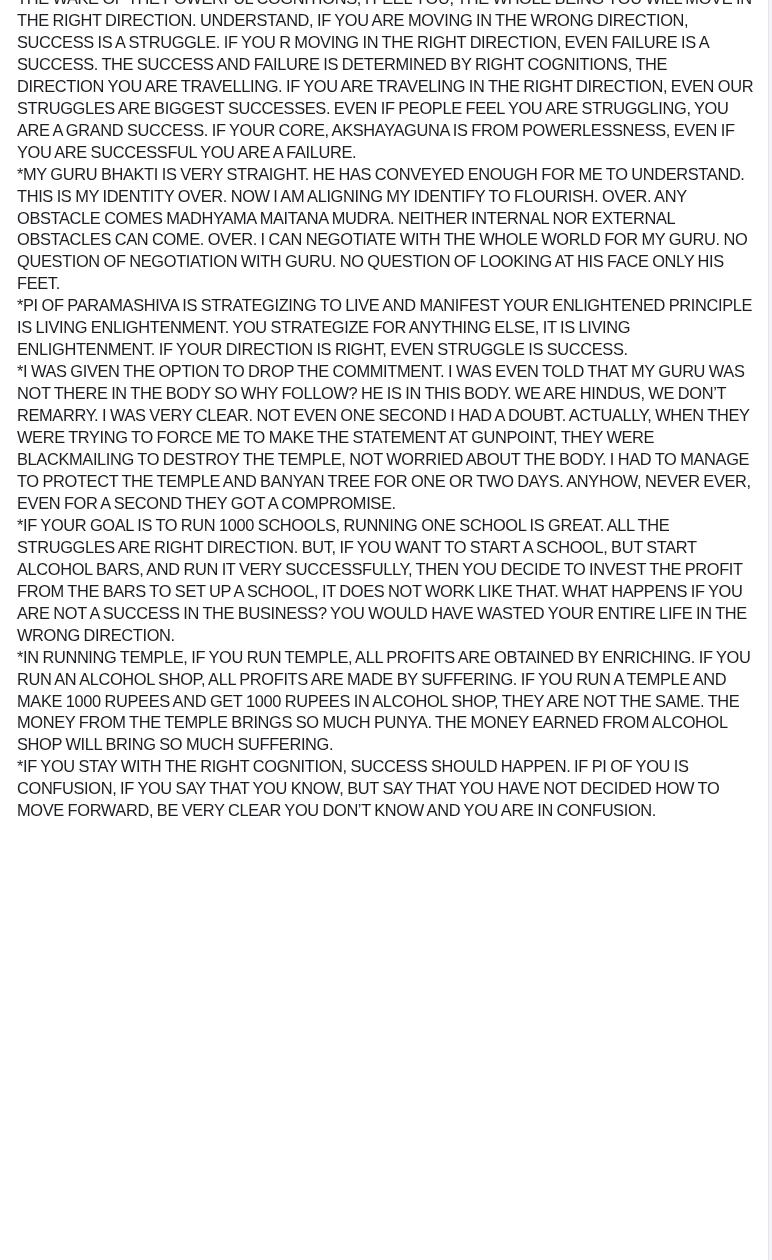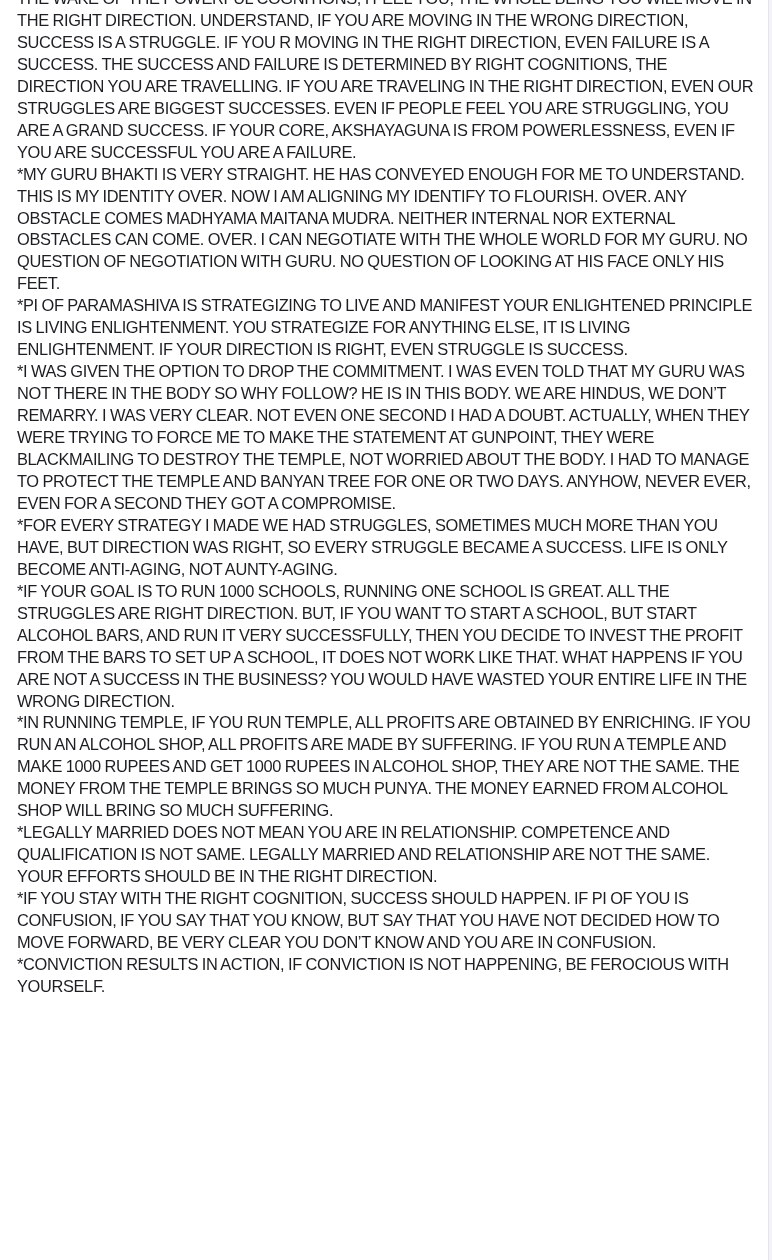--- a/index.html
+++ b/index.html
@@ -51,21 +51,18 @@
   </style>
 </head>
 <body>
 
 <div class="post">
   <div class="text">
     <p class="para">THE WAKE OF THE POWERFUL COGNITIONS, I FEEL YOU, THE WHOLE BEING YOU WILL MOVE IN THE RIGHT DIRECTION. UNDERSTAND, IF YOU ARE MOVING IN THE WRONG DIRECTION, SUCCESS IS A STRUGGLE. IF YOU R MOVING IN THE RIGHT DIRECTION, EVEN FAILURE IS A SUCCESS. THE SUCCESS AND FAILURE IS DETERMINED BY RIGHT COGNITIONS, THE DIRECTION YOU ARE TRAVELLING. IF YOU ARE TRAVELING IN THE RIGHT DIRECTION, EVEN OUR STRUGGLES ARE BIGGEST SUCCESSES. EVEN IF PEOPLE FEEL YOU ARE STRUGGLING, YOU ARE A GRAND SUCCESS. IF YOUR CORE, AKSHAYAGUNA IS FROM POWERLESSNESS, EVEN IF YOU ARE SUCCESSFUL YOU ARE A FAILURE.</p>
     <p class="para">*MY GURU BHAKTI IS VERY STRAIGHT. HE HAS CONVEYED ENOUGH FOR ME TO UNDERSTAND. THIS IS MY IDENTITY OVER. NOW I AM ALIGNING MY IDENTIFY TO FLOURISH. OVER. ANY OBSTACLE COMES MADHYAMA MAITANA MUDRA. NEITHER INTERNAL NOR EXTERNAL OBSTACLES CAN COME. OVER. I CAN NEGOTIATE WITH THE WHOLE WORLD FOR MY GURU. NO QUESTION OF NEGOTIATION WITH GURU. NO QUESTION OF LOOKING AT HIS FACE ONLY HIS FEET.</p>
     <p class="para">*PI OF PARAMASHIVA IS STRATEGIZING TO LIVE AND MANIFEST YOUR ENLIGHTENED PRINCIPLE IS LIVING ENLIGHTENMENT. YOU STRATEGIZE FOR ANYTHING ELSE, IT IS LIVING ENLIGHTENMENT. IF YOUR DIRECTION IS RIGHT, EVEN STRUGGLE IS SUCCESS.</p>
     <p class="para">*I WAS GIVEN THE OPTION TO DROP THE COMMITMENT. I WAS EVEN TOLD THAT MY GURU WAS NOT THERE IN THE BODY SO WHY FOLLOW? HE IS IN THIS BODY. WE ARE HINDUS, WE DON’T REMARRY. I WAS VERY CLEAR. NOT EVEN ONE SECOND I HAD A DOUBT. ACTUALLY, WHEN THEY WERE TRYING TO FORCE ME TO MAKE THE STATEMENT AT GUNPOINT, THEY WERE BLACKMAILING TO DESTROY THE TEMPLE, NOT WORRIED ABOUT THE BODY. I HAD TO MANAGE TO PROTECT THE TEMPLE AND BANYAN TREE FOR ONE OR TWO DAYS. ANYHOW, NEVER EVER, EVEN FOR A SECOND THEY GOT A COMPROMISE.</p>
-    <p class="para">*FOR EVERY STRATEGY I MADE WE HAD STRUGGLES, SOMETIMES MUCH MORE THAN YOU HAVE, BUT DIRECTION WAS RIGHT, SO EVERY STRUGGLE BECAME A SUCCESS. LIFE IS ONLY BECOME ANTI-AGING, NOT AUNTY-AGING.</p>
     <p class="para">*IF YOUR GOAL IS TO RUN 1000 SCHOOLS, RUNNING ONE SCHOOL IS GREAT. ALL THE STRUGGLES ARE RIGHT DIRECTION. BUT, IF YOU WANT TO START A SCHOOL, BUT START ALCOHOL BARS, AND RUN IT VERY SUCCESSFULLY, THEN YOU DECIDE TO INVEST THE PROFIT FROM THE BARS TO SET UP A SCHOOL, IT DOES NOT WORK LIKE THAT. WHAT HAPPENS IF YOU ARE NOT A SUCCESS IN THE BUSINESS? YOU WOULD HAVE WASTED YOUR ENTIRE LIFE IN THE WRONG DIRECTION.</p>
     <p class="para">*IN RUNNING TEMPLE, IF YOU RUN TEMPLE, ALL PROFITS ARE OBTAINED BY ENRICHING. IF YOU RUN AN ALCOHOL SHOP, ALL PROFITS ARE MADE BY SUFFERING. IF YOU RUN A TEMPLE AND MAKE 1000 RUPEES AND GET 1000 RUPEES IN ALCOHOL SHOP, THEY ARE NOT THE SAME. THE MONEY FROM THE TEMPLE BRINGS SO MUCH PUNYA. THE MONEY EARNED FROM ALCOHOL SHOP WILL BRING SO MUCH SUFFERING.</p>
-    <p class="para">*LEGALLY MARRIED DOES NOT MEAN YOU ARE IN RELATIONSHIP. COMPETENCE AND QUALIFICATION IS NOT SAME. LEGALLY MARRIED AND RELATIONSHIP ARE NOT THE SAME. YOUR EFFORTS SHOULD BE IN THE RIGHT DIRECTION.</p>
     <p class="para">*IF YOU STAY WITH THE RIGHT COGNITION, SUCCESS SHOULD HAPPEN. IF PI OF YOU IS CONFUSION, IF YOU SAY THAT YOU KNOW, BUT SAY THAT YOU HAVE NOT DECIDED HOW TO MOVE FORWARD, BE VERY CLEAR YOU DON’T KNOW AND YOU ARE IN CONFUSION.</p>
-    <p class="para">*CONVICTION RESULTS IN ACTION, IF CONVICTION IS NOT HAPPENING, BE FEROCIOUS WITH YOURSELF.</p>
   </div>
 </div>
 <div class="edge"></div>
 
 </body></html>

